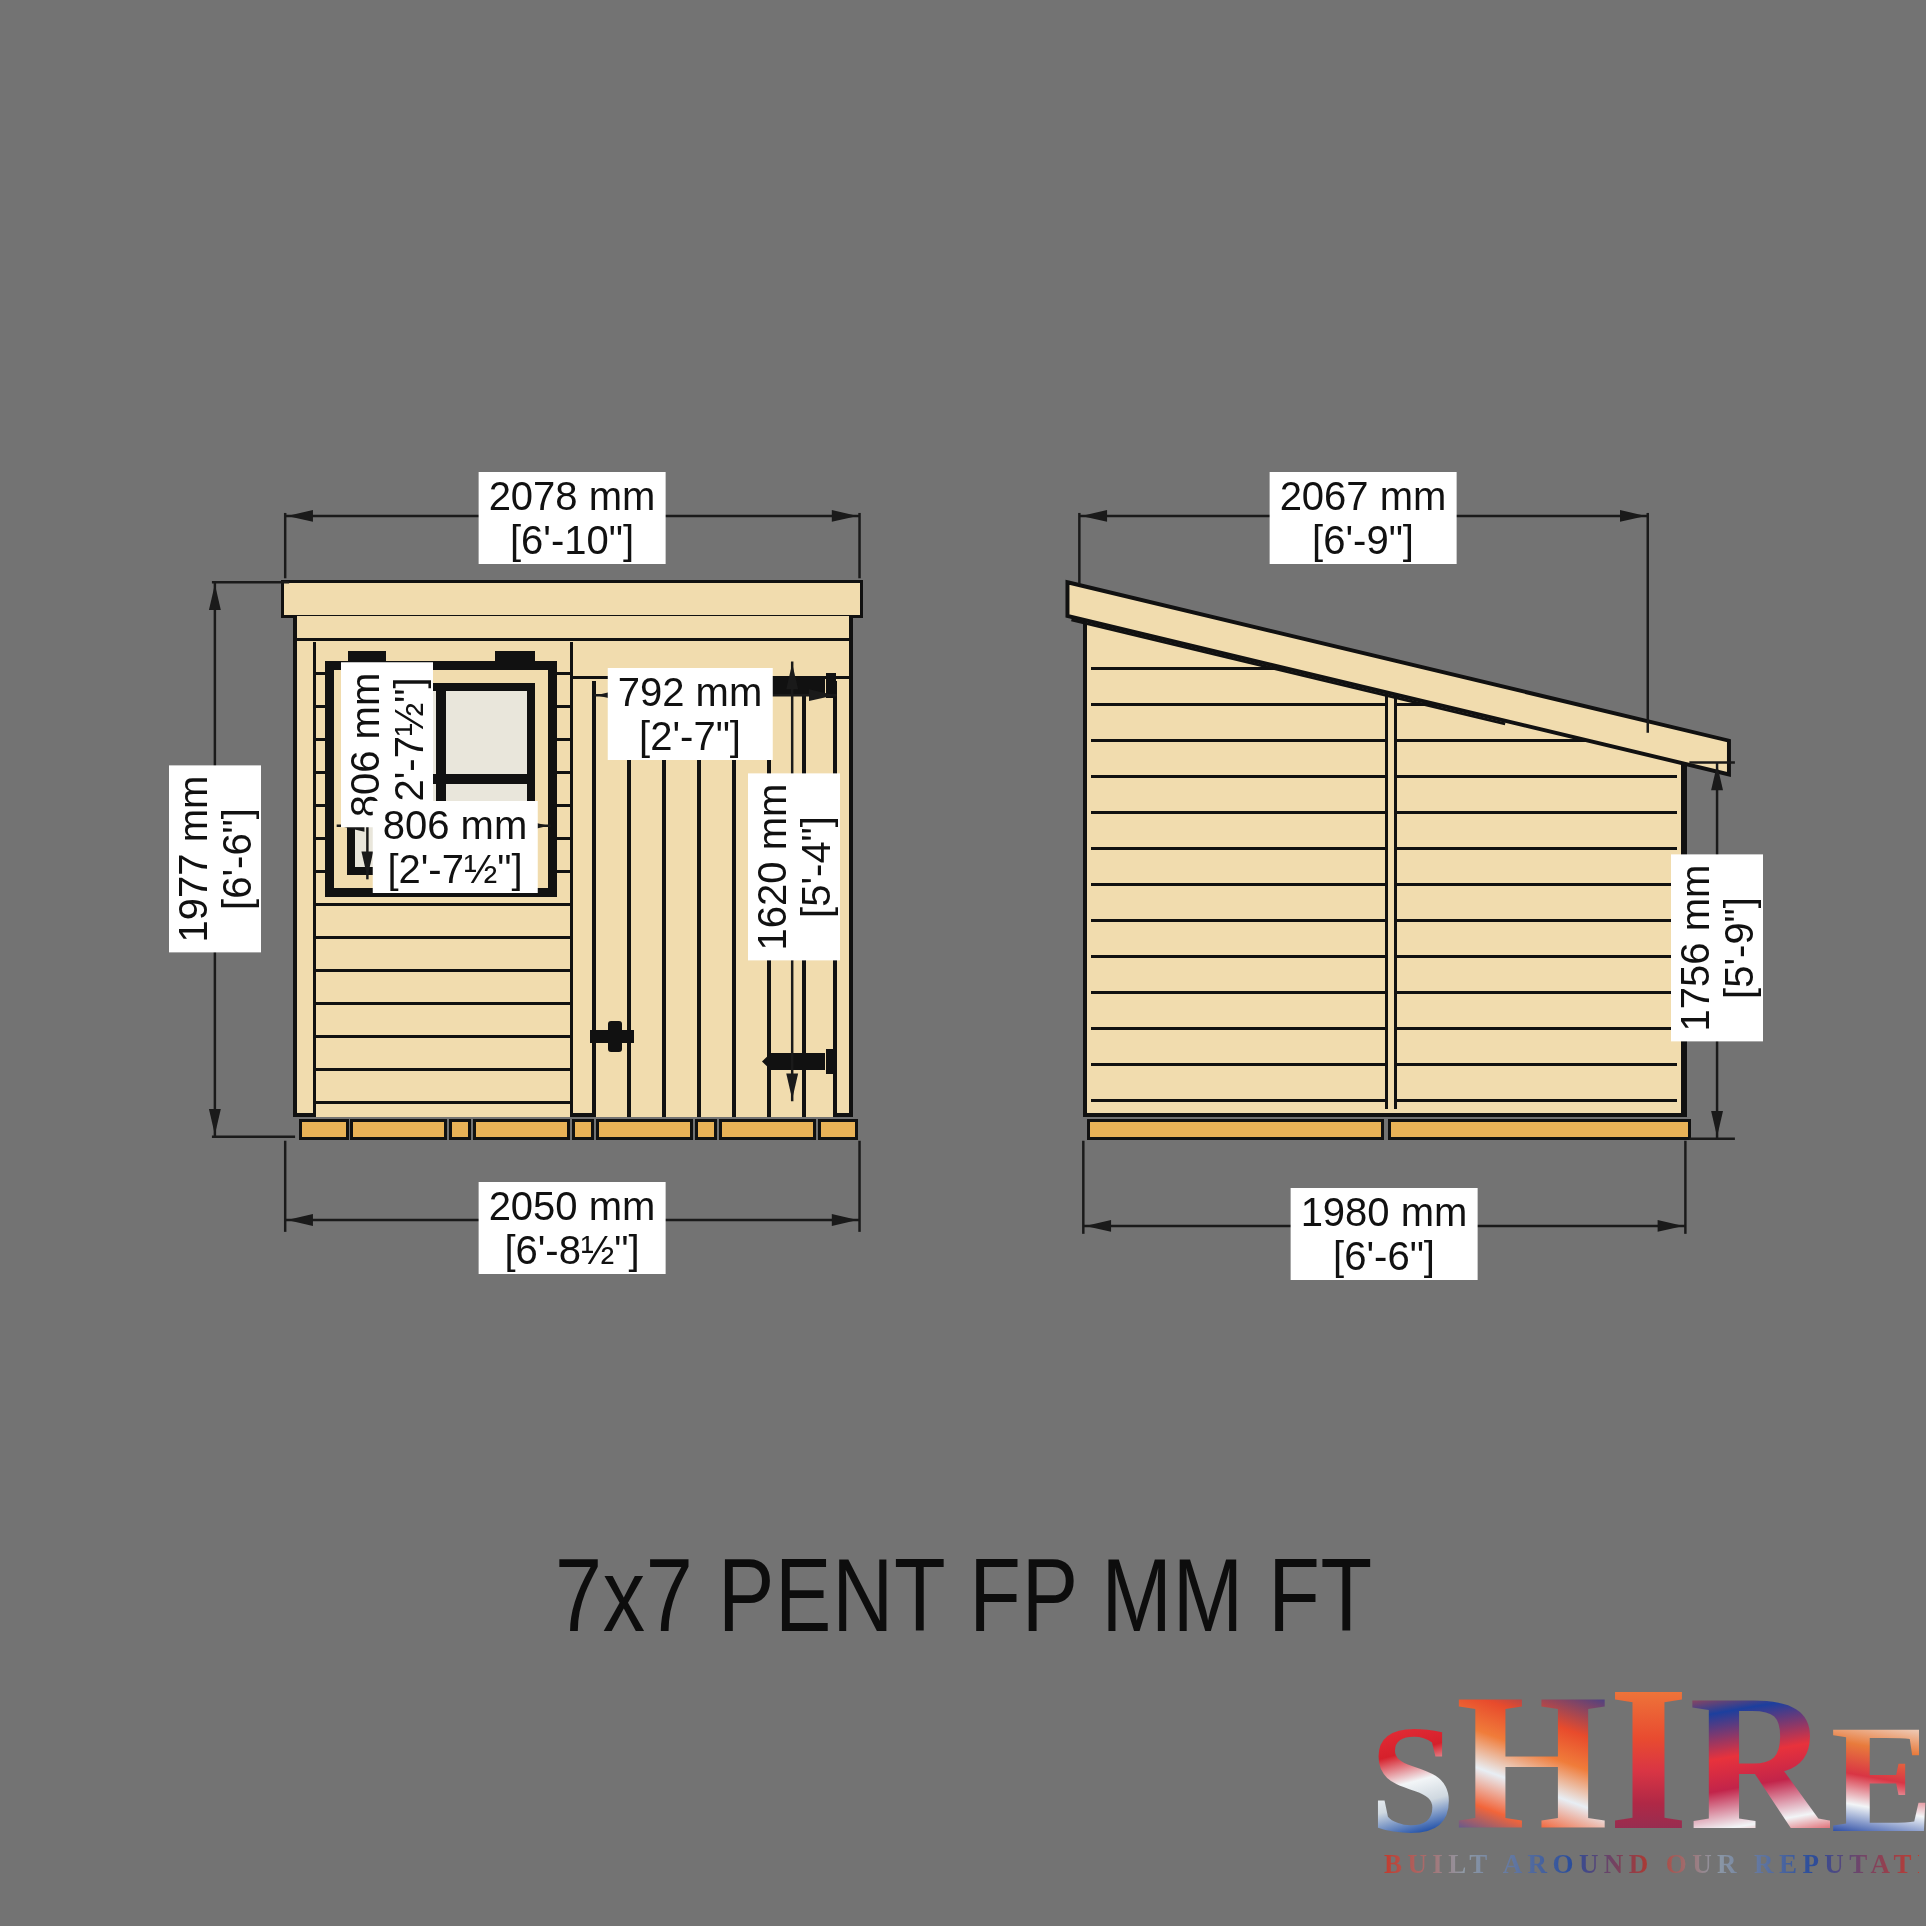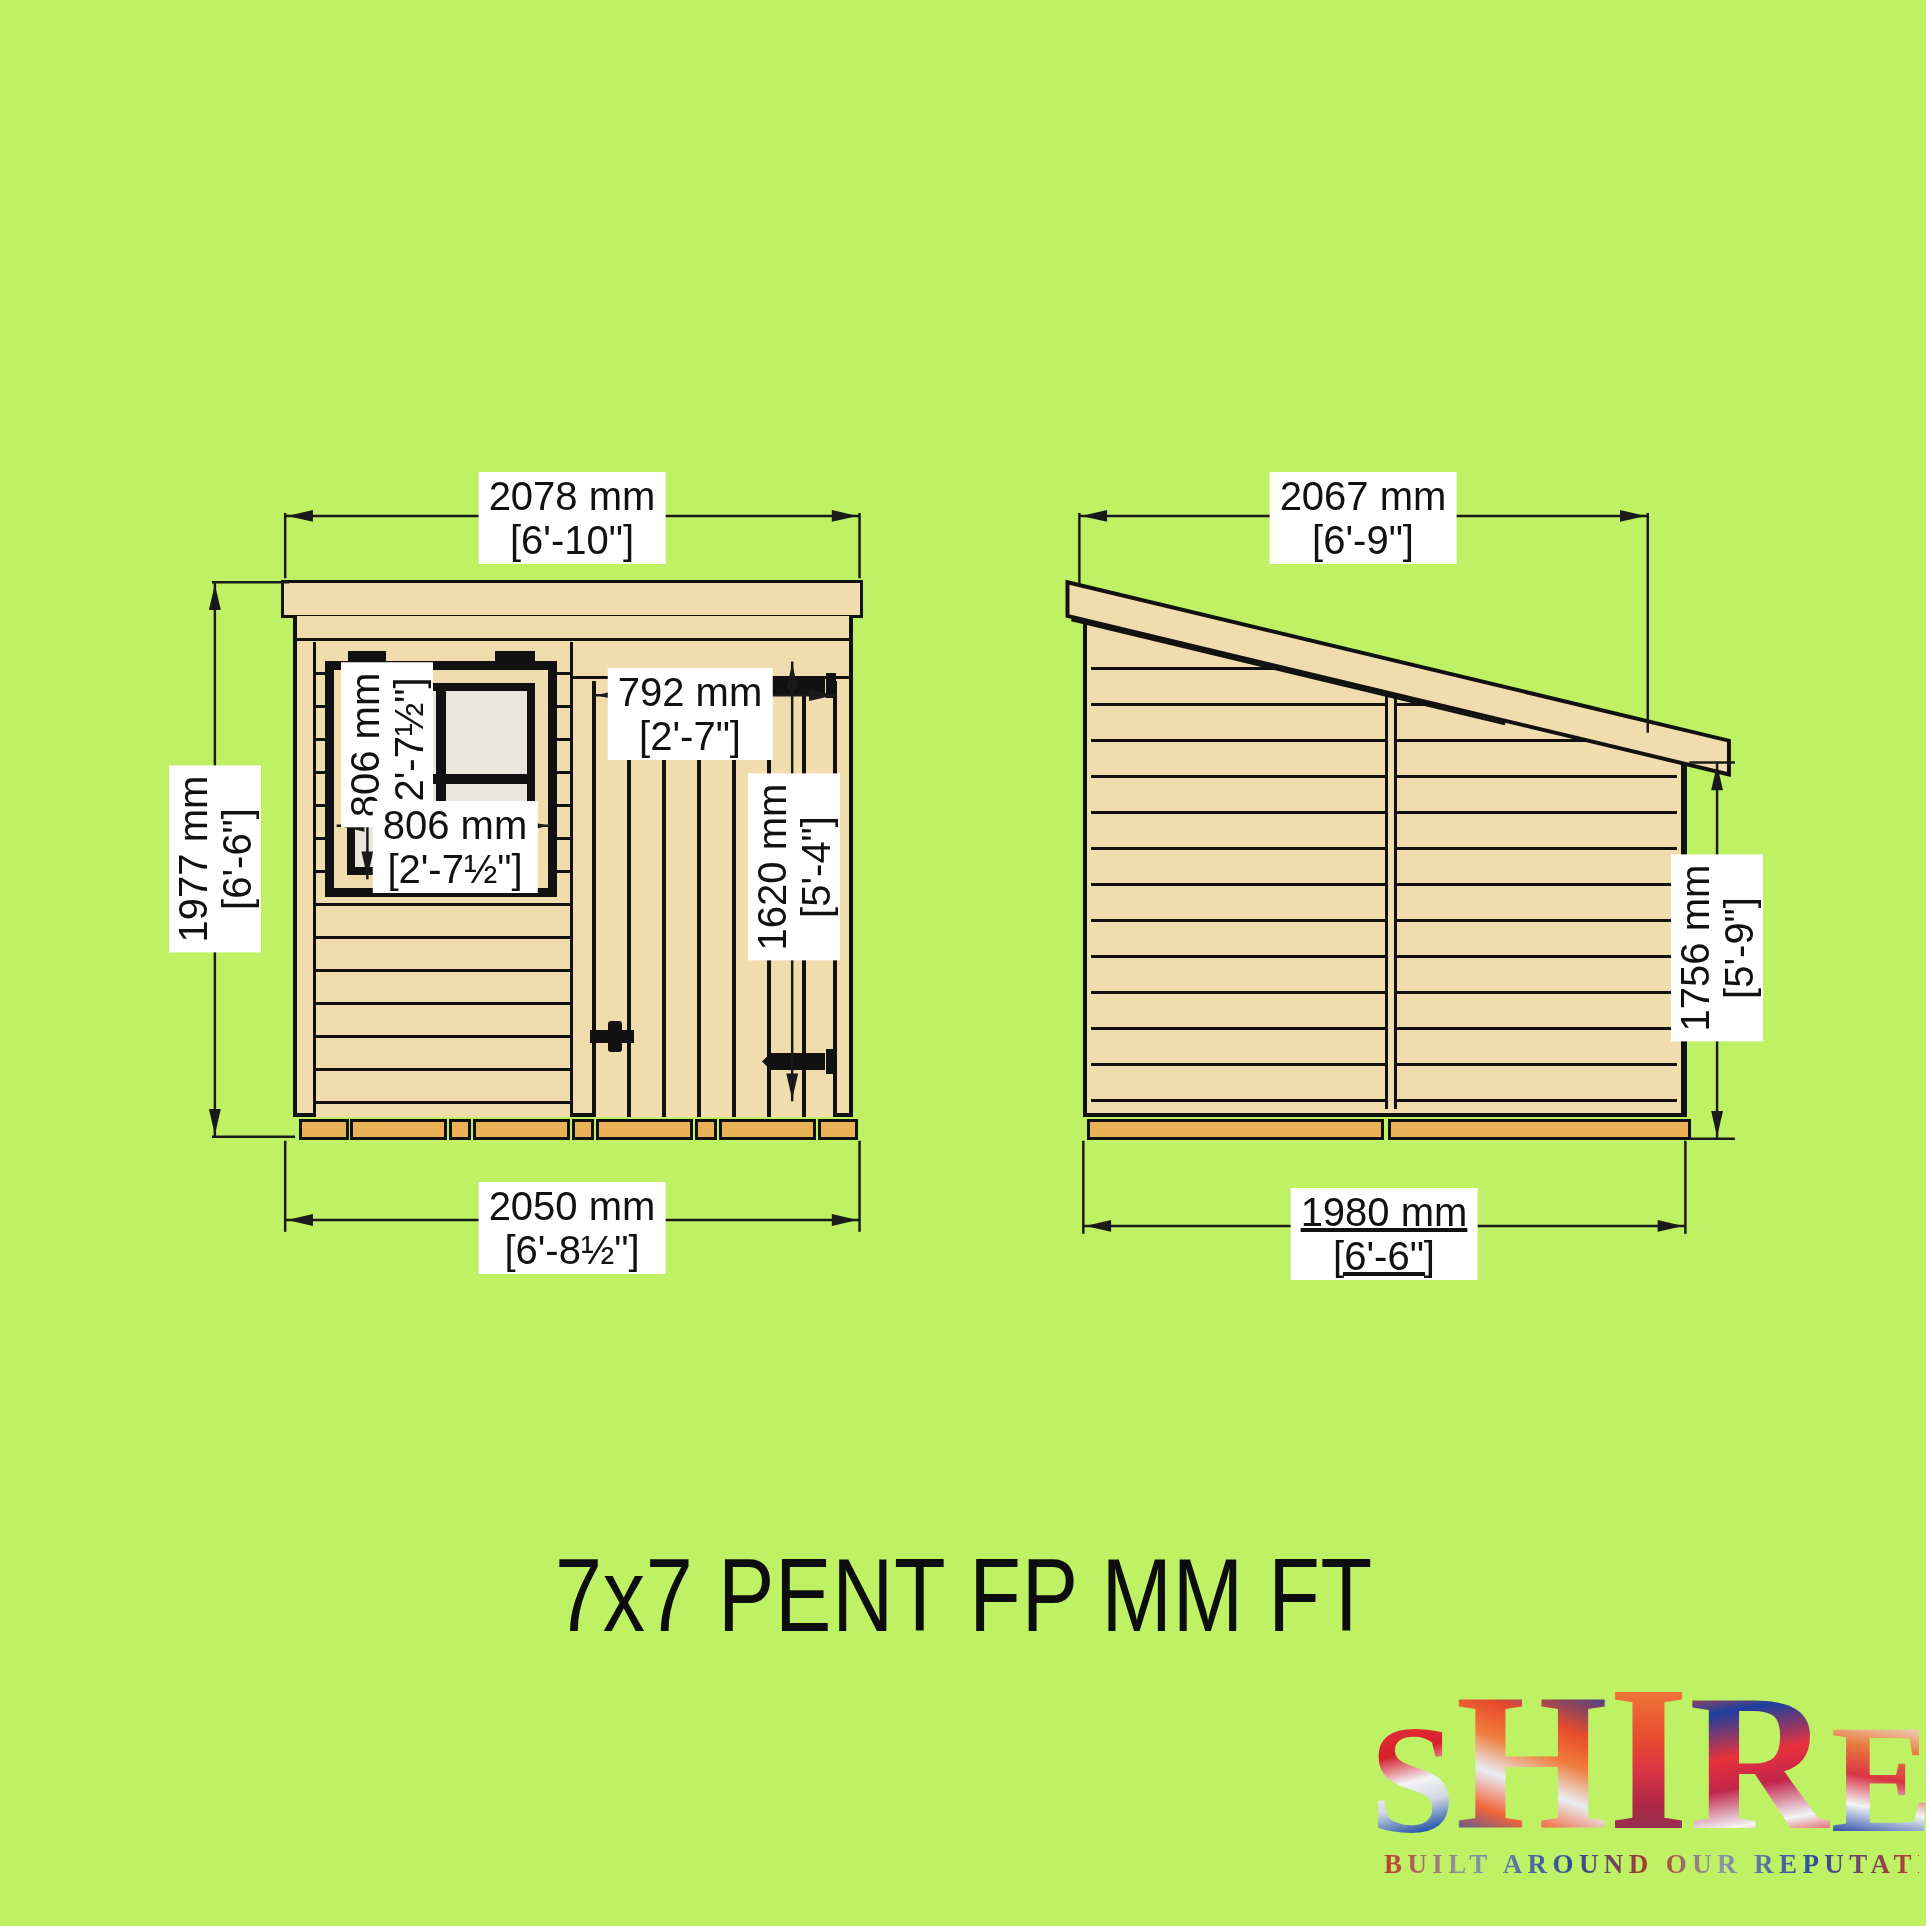--- a/index.html
+++ b/index.html
@@ -1,16 +1,16 @@
 <!DOCTYPE html>
 <html><head>
 <meta charset="utf-8">
 <style>
   html,body{margin:0;padding:0;background:#fff;}
-  #canvas{position:relative;width:1927px;height:1927px;background:#bef264;overflow:hidden;
+  #canvas{position:relative;width:1927px;height:1927px;background:#737373;overflow:hidden;
           font-family:"Liberation Sans", sans-serif;color:#111;}
   .abs{position:absolute;}
   
   .wood{background:#f1dcae;}
   .outline{border:4px solid #111;box-sizing:border-box;}
   .hline{background:#111;height:3px;}
   .vline{background:#111;width:3px;}
   .skid{position:absolute;height:15px;background:#e9b257;border:3px solid #111;box-sizing:content-box;}
   
   .clad-h{background:
@@ -210,21 +210,21 @@
       <span>[5'-4"]</span>
   </div>
   <div class="dim" style="left:1363px;top:518px;">
     <span>2067 mm</span>
       <span>[6'-9"]</span>
   </div>
   <div class="dim rot" style="left:1717px;top:948px;">
     <span>1756 mm</span>
       <span>[5'-9"]</span>
   </div>
-  <div class="dim" style="left:1384px;top:1234px;text-decoration:underline;">
+  <div class="dim" style="left:1384px;top:1234px;">
     <span>1980 mm</span>
       <span>[6'-6"]</span>
   </div>
 
   <div id="title">7x7 PENT FP MM FT</div>
 
   <div id="logo">
     <div id="brand">
       <span class="L-s">S</span>
       <span class="L-h">H</span>

